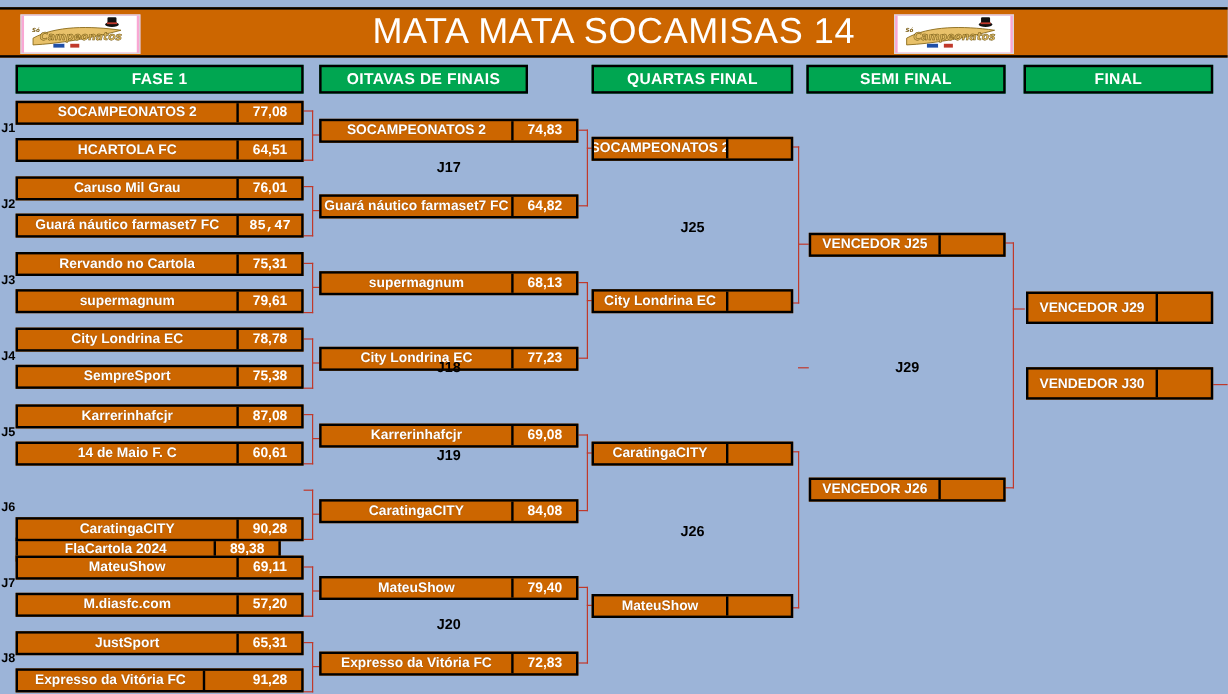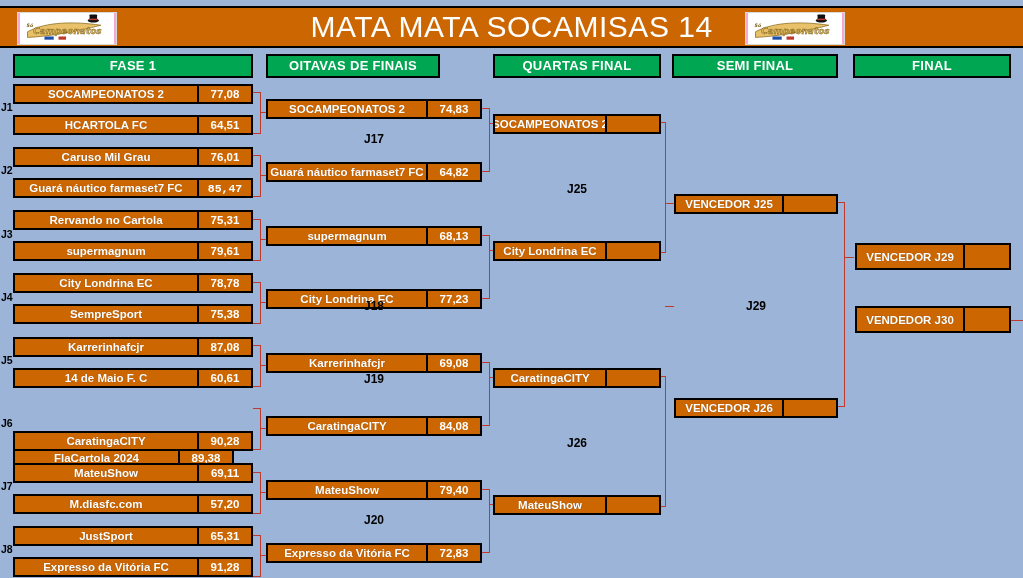--- a/index.html
+++ b/index.html
@@ -293,21 +293,21 @@
     <span class="sc" style="width:52px;">57,20</span>
   </div>
   <div class="jlabel" style="left:1px;top:480px;">J7</div>
 
   <div class="box" style="left:13px;top:526px;width:240px;">
     <span class="nm">JustSport</span>
     <span class="sc" style="width:52px;">65,31</span>
   </div>
   <div class="box" style="left:13px;top:557px;width:240px;">
     <span class="nm">Expresso da Vitória FC</span>
-    <span class="sc" style="width:52px;">91,28</span>
+    <span class="sc" style="width:52px;padding-left:28px;">91,28</span>
   </div>
   <div class="jlabel" style="left:1px;top:543px;">J8</div>
 
   <div class="box" style="left:266px;top:99px;width:216px;">
     <span class="nm">SOCAMPEONATOS 2</span>
     <span class="sc" style="width:52px;">74,83</span>
   </div>
   <div class="box" style="left:266px;top:162px;width:216px;">
     <span class="nm">Guará náutico farmaset7 FC</span>
     <span class="sc" style="width:52px;">64,82</span>

